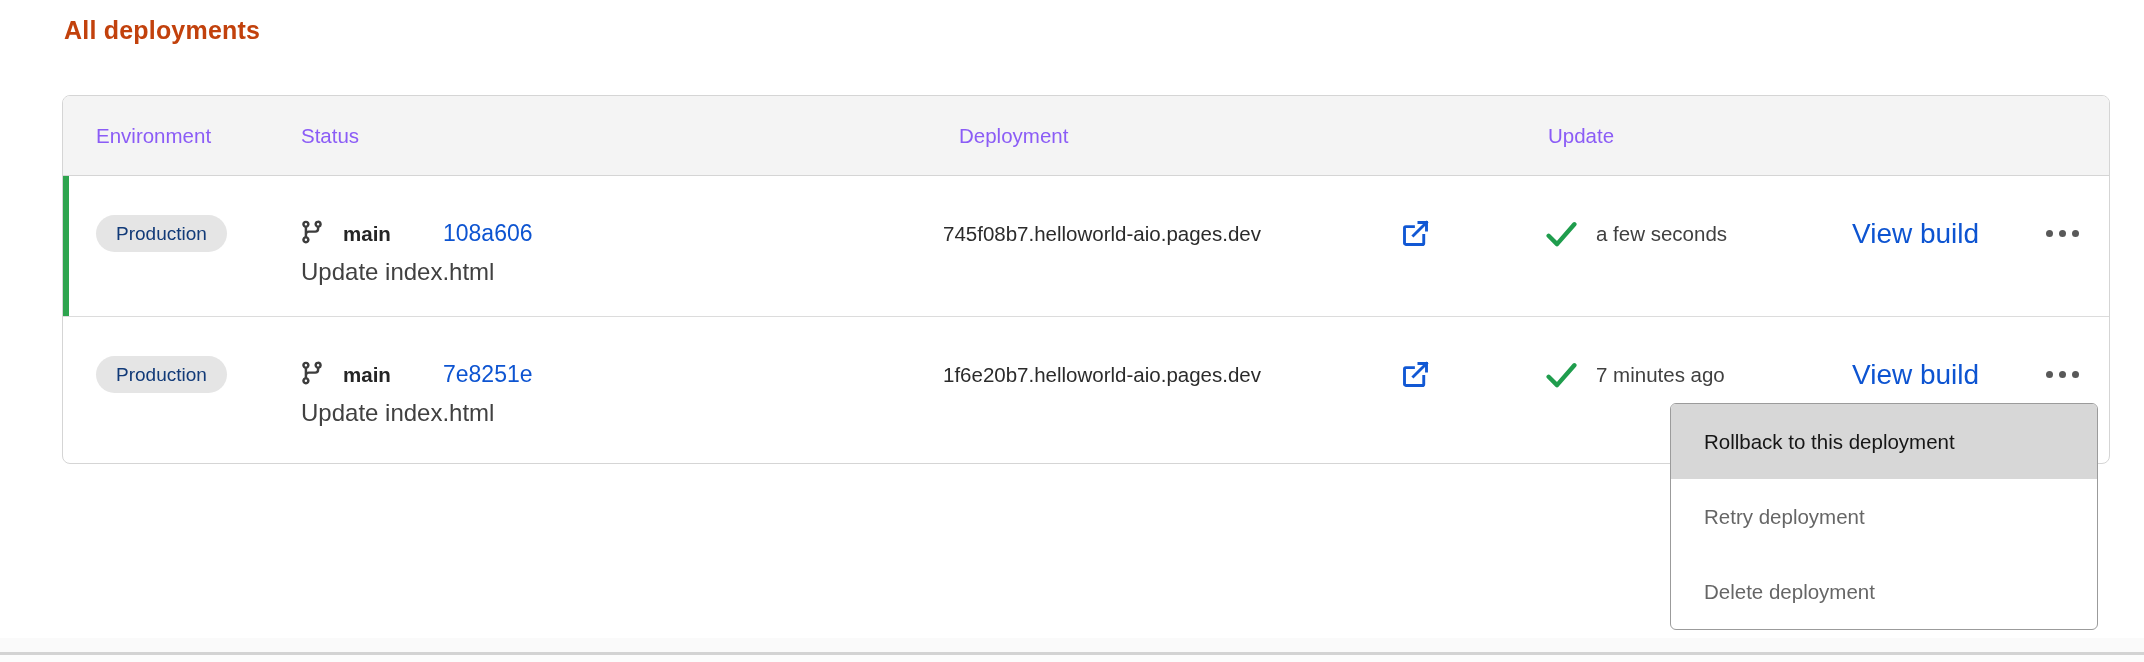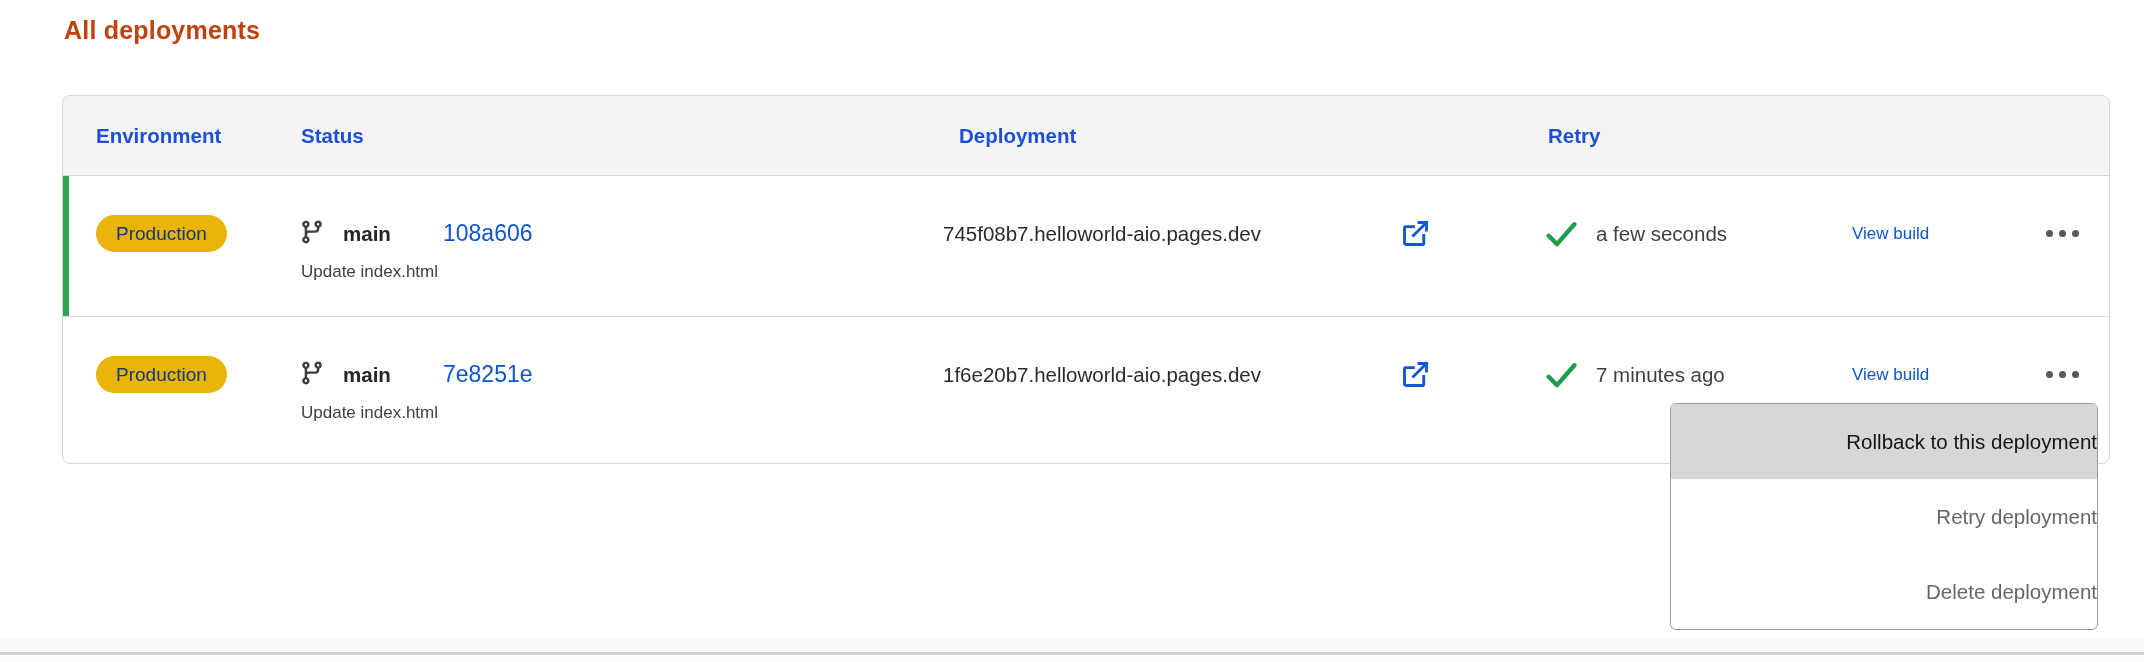--- a/index.html
+++ b/index.html
@@ -17,98 +17,98 @@
     position:absolute;left:62px;top:95px;width:2046px;height:367px;
     background:#fff;border:1px solid #d5d5d5;border-radius:8px;
   }
   .thead{
     position:absolute;left:0;top:0;right:0;height:79px;
     background:#f4f4f4;border-bottom:1px solid #d5d5d5;
     border-radius:7px 7px 0 0;
   }
   .th{
     position:absolute;top:0;height:79px;line-height:79px;
-    font-size:20.5px;font-weight:700;color:#1d4ed8;
+    font-size:20.5px;font-weight:400;color:#8b5cf6;
   }
   .th-env{left:33px;} .th-source{left:238px;} .th-deploy{left:880px;margin-left:16px;} .th-status{left:1485px;}
 
   .row{position:absolute;left:0;right:0;}
   .row1{top:80px;height:140px;}
   .row2{top:220px;height:146px;border-top:1px solid #dcdcdc;}
   .current-bar{
     position:absolute;left:0;top:0;bottom:0;width:6px;background:#2ea44e;
   }
   .badge{
     position:absolute;left:33px;top:39px;height:37px;line-height:37px;
-    padding:0 20px;border-radius:19px;background:#eab308;color:#113a78;
+    padding:0 20px;border-radius:19px;background:#e5e5e5;color:#113a78;
     font-size:19px;
   }
   .branch-icon{position:absolute;left:236px;top:43px;width:26px;height:26px;}
   .branch-name{
     position:absolute;left:280px;top:39px;height:37px;line-height:37px;
     font-size:20.5px;font-weight:700;color:#252525;
   }
   .commit-link{
     position:absolute;left:380px;top:39px;height:37px;line-height:37px;
     font-size:23px;color:#0d54d1;cursor:pointer;text-decoration:none;
   }
   .commit-msg{
     position:absolute;left:238px;top:82px;height:28px;line-height:28px;
-    font-size:17px;color:#414141;
+    font-size:24px;color:#414141;
   }
   .deploy-url{
     position:absolute;left:880px;top:39px;height:37px;line-height:37px;
     font-size:20.5px;color:#2b2b2b;
   }
   .ext-icon{position:absolute;left:1336px;top:41px;width:33px;height:33px;cursor:pointer;}
   .check-icon{position:absolute;left:1483px;top:45px;width:31px;height:27px;}
   .status-time{
     position:absolute;left:1533px;top:39px;height:37px;line-height:37px;
     font-size:20.5px;color:#404040;
   }
   .view-build{
     position:absolute;left:1789px;top:39px;height:37px;line-height:37px;
-    font-size:17px;color:#0d54d1;cursor:pointer;text-decoration:none;
+    font-size:28px;color:#0d54d1;cursor:pointer;text-decoration:none;
   }
   .ellipsis-btn{
     position:absolute;left:1972px;top:39px;width:54px;height:37px;
     display:flex;align-items:center;justify-content:center;gap:6px;cursor:pointer;
     background:transparent;border:none;padding:0;
   }
   .ellipsis-btn .dot{width:7px;height:7px;border-radius:50%;background:#595959;}
 
   
   .context-menu{
     position:absolute;left:1670px;top:403px;width:426px;
     background:#ffffff;border:1px solid #9b9b9b;border-radius:6px;
     z-index:10;overflow:hidden;
   }
   .menu-item{
     height:75px;line-height:75px;padding-left:33px;
-    font-size:20.5px;color:#666666;cursor:pointer;white-space:nowrap;text-align:right;
+    font-size:20.5px;color:#666666;cursor:pointer;white-space:nowrap;
   }
   .menu-item.highlighted{background:#d7d7d7;color:#161616;}
 
   
   .footer-band{position:absolute;left:0;top:638px;width:100%;height:14px;background:#fafafa;}
   .footer-line{position:absolute;left:0;top:652px;width:100%;height:3px;background:#d3d3d3;}
   .footer-below{position:absolute;left:0;top:655px;width:100%;height:7px;background:#fcfcfc;}
 </style>
 </head>
 <body>
 
 <div class="page-title">All deployments</div>
 
 <div class="deploy-table">
 
   <div class="thead">
     <div class="th th-env">Environment</div>
     <div class="th th-source">Status</div>
     <div class="th th-deploy">Deployment</div>
-    <div class="th th-status">Retry</div>
+    <div class="th th-status">Update</div>
   </div>
 
   <div class="row row1">
     <div class="current-bar"></div>
     <span class="badge">Production</span>
 
     <span class="branch-icon">
       <svg width="26" height="26" viewBox="0 0 16 16" fill="#3d3d3d">
           <path d="M9.5 3.25a2.25 2.25 0 1 1 3 2.122V6A2.5 2.5 0 0 1 10 8.5H6a1 1 0 0 0-1 1v1.128a2.251 2.251 0 1 1-1.5 0V5.372a2.25 2.25 0 1 1 1.5 0v1.836A2.493 2.493 0 0 1 6 7h4a1 1 0 0 0 1-1v-.628A2.25 2.25 0 0 1 9.5 3.25Zm-6 0a.75.75 0 1 0 1.5 0 .75.75 0 0 0-1.5 0Zm8.25-.75a.75.75 0 1 0 0 1.5.75.75 0 0 0 0-1.5ZM4.25 12a.75.75 0 1 0 0 1.5.75.75 0 0 0 0-1.5Z"></path>
         </svg>

